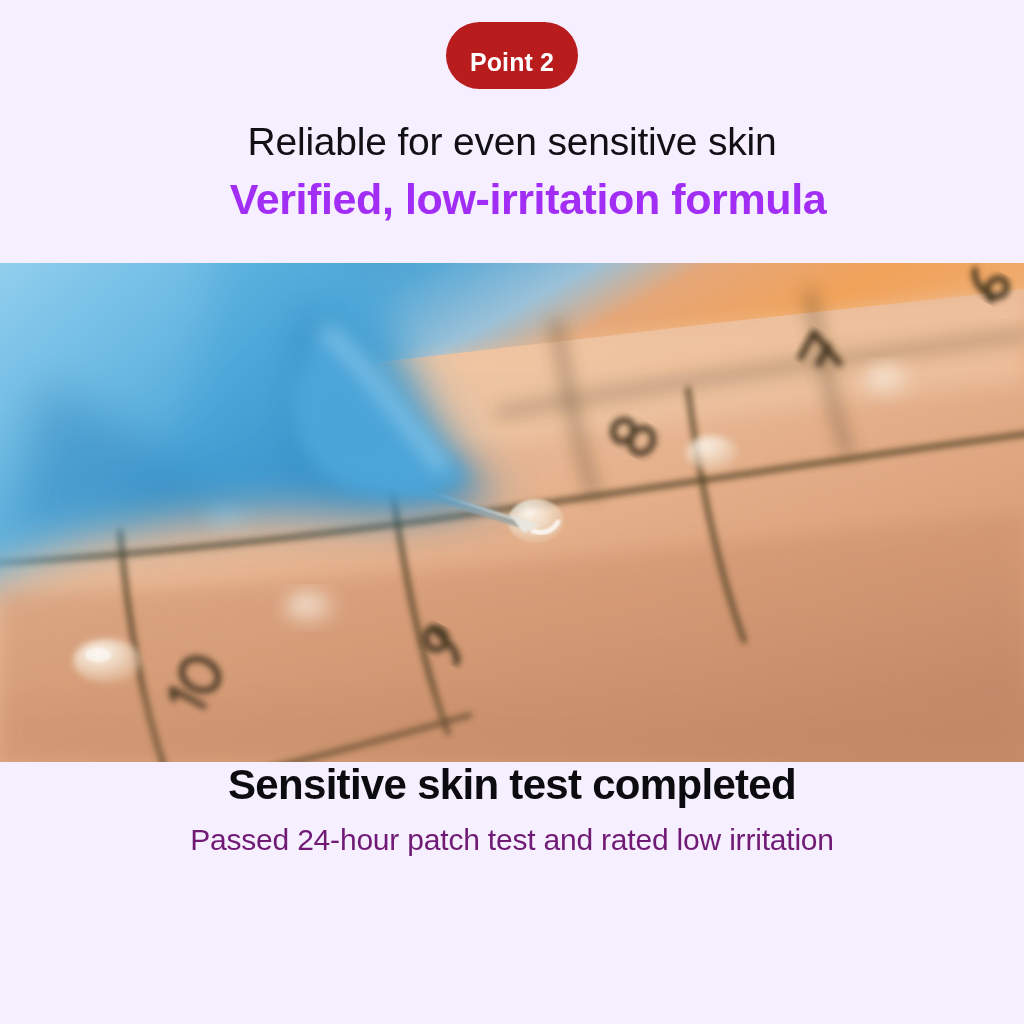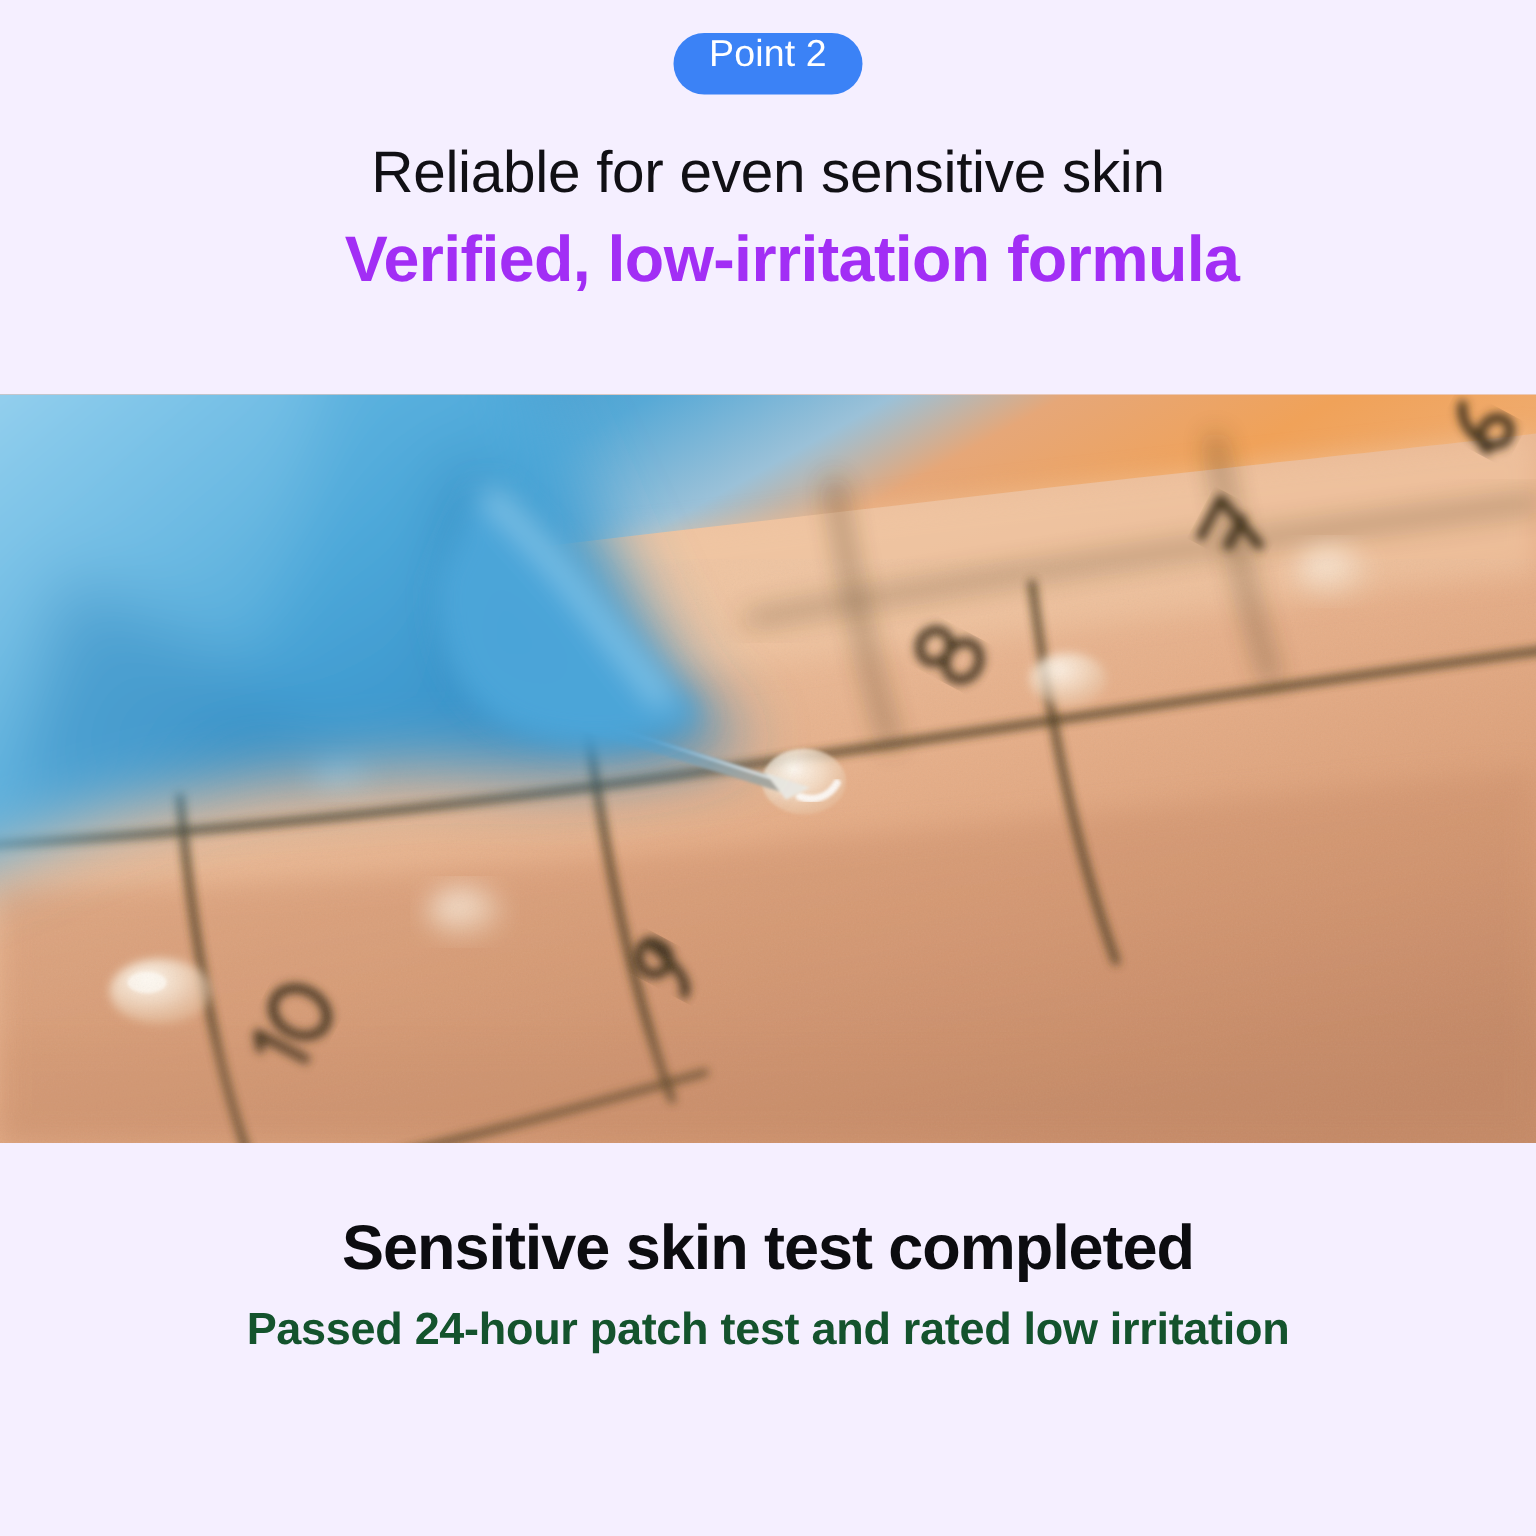--- a/index.html
+++ b/index.html
@@ -36,27 +36,27 @@
     flex: 0 0 263px;
   }
 
   .badge-row {
     margin-top: 22px;
     display: flex;
     justify-content: center;
   }
 
   .badge {
-    background: #3b82f6;
+    background: #b91c1c;
     color: #ffffff;
     font-size: 25px;
-    font-weight: 400;
+    font-weight: 700;
     letter-spacing: 0.1px;
     line-height: 1;
-    padding: 2px 24px 14px 24px;
+    padding: 28px 24px 14px 24px;
     border-radius: 999px;
     white-space: nowrap;
     display: inline-block;
   }
 
   .headline-block {
     margin-top: 31px;
     text-align: center;
     width: 100%;
   }
@@ -93,38 +93,37 @@
 
   .photo-svg { display: block; width: 1024px; height: 499px; }
 
   
   .bottom-section {
     flex: 1 1 auto;
     background: #f5efff;
     display: flex;
     flex-direction: column;
     align-items: center;
-    padding-top: 47px;
   }
 
   .bottom-title {
     font-size: 42px;
     font-weight: 700;
     color: #0c0c10;
     letter-spacing: -0.7px;
     line-height: 1.1;
     text-align: center;
     white-space: nowrap;
   }
 
   .bottom-subtitle {
     margin-top: 14px;
     font-size: 30px;
-    font-weight: 700;
-    color: #14532d;
+    font-weight: 400;
+    color: #701a75;
     letter-spacing: -0.2px;
     line-height: 1.2;
     white-space: nowrap;
   }
 </style>
 </head>
 <body>
 
 <div class="card">
 

